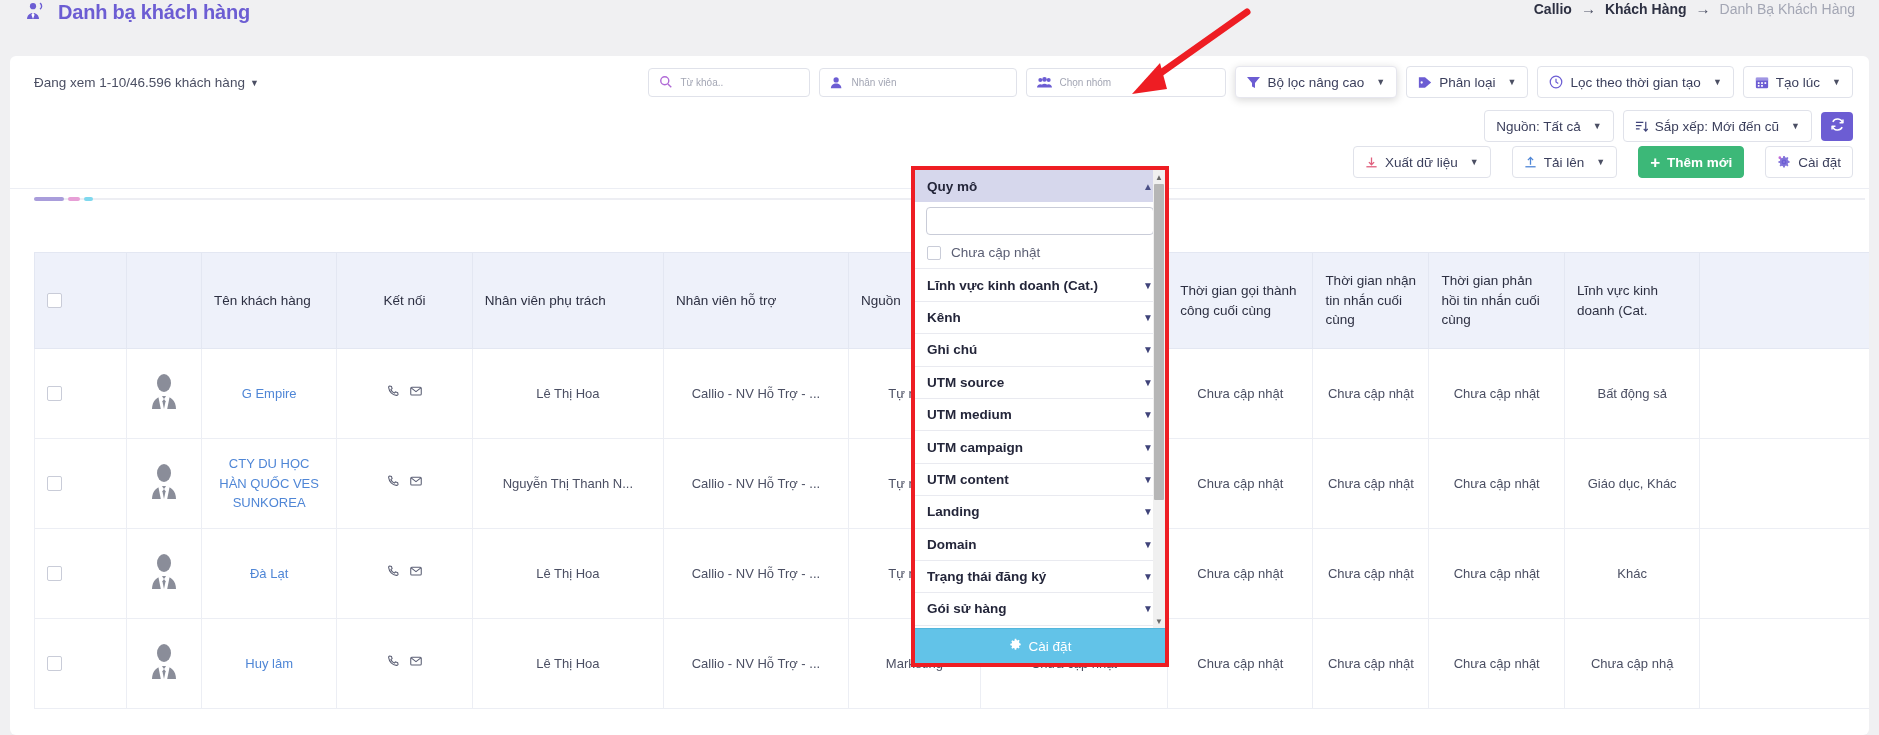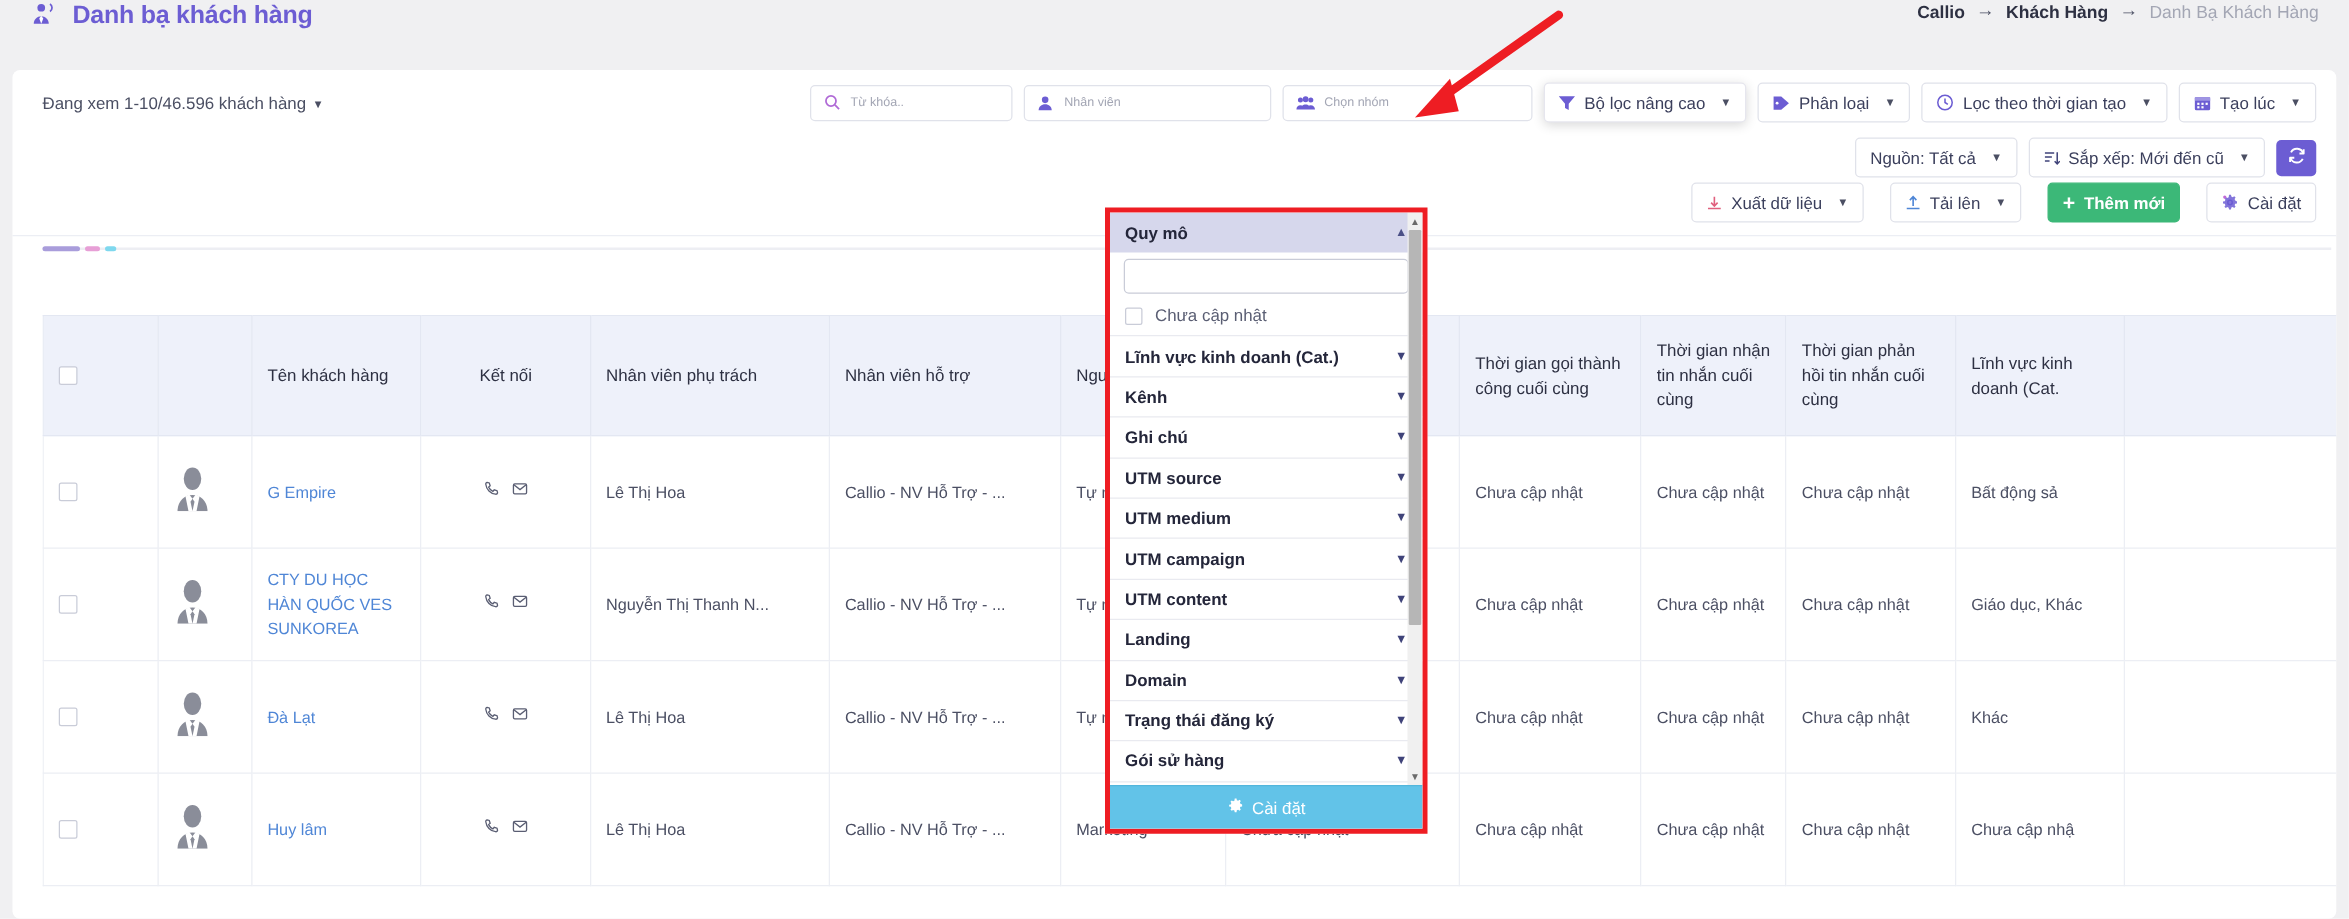--- a/index.html
+++ b/index.html
@@ -110,21 +110,21 @@
     font-size:13px;
   }
   table.data-table th{
     background:#eef1fa; color:#2d3042; font-weight:400; font-size:13.5px;
     text-align:left; vertical-align:middle;
     border:1px solid #e3e7f2; border-top:1px solid #e3e7f2;
     padding:10px 12px; height:96px; line-height:1.45;
   }
   table.data-table td{
     border:1px solid #eceef4; padding:10px 12px;
-    vertical-align:middle; height:90px; color:#4b4f63; line-height:1.5;
+    vertical-align:middle; height:90px; color:#4b4f63; line-height:1.5;text-align:center;
   }
   td.cell-link a{ color:#4f86d6; text-decoration:none; cursor:pointer;}
   td.muted{ color:#b4b7c3; }
   .avatar{ display:block; }
   .conn-icons{ display:flex; gap:9px; color:#5a5e73;}
   .tag{
     display:inline-flex; align-items:center; gap:6px;
     border:1px solid #e0e2ea; border-radius:4px; padding:3px 8px;
     font-size:12.5px; color:#4b4f63; background:#fff; margin-bottom:6px;
   }
@@ -135,21 +135,21 @@
   }
 
   
   .c-chk{width:76px;} .c-ava{width:62px;} .c-name{width:112px;}
   .c-conn{width:112px;} .c-staff{width:158px;} .c-sup{width:153px;}
   .c-src{width:109px;} .c-cat{width:155px;} .c-call{width:120px;} .c-t2{width:96px;} .c-t3{width:112px;}
   .c-t4{width:112px;} .c-biz{width:160px;}
 
   
   #advanced-filter-panel{
-    position:absolute; left:874px; top:110px; width:258px; height:501px;
+    position:absolute; left:901px; top:110px; width:258px; height:501px;
     background:#fff; border:4px solid #ee1d23; z-index:60;
     display:flex; flex-direction:column; overflow:hidden;
   }
   #filter-scroll{
     flex:1; overflow:hidden; position:relative;
   }
   .filter-row{
     height:32.4px; display:flex; align-items:center; justify-content:space-between;
     padding:0 12px; border-bottom:1px solid #e9eaf0;
     font-size:13.5px; color:#24263a; font-weight:700; cursor:pointer;

